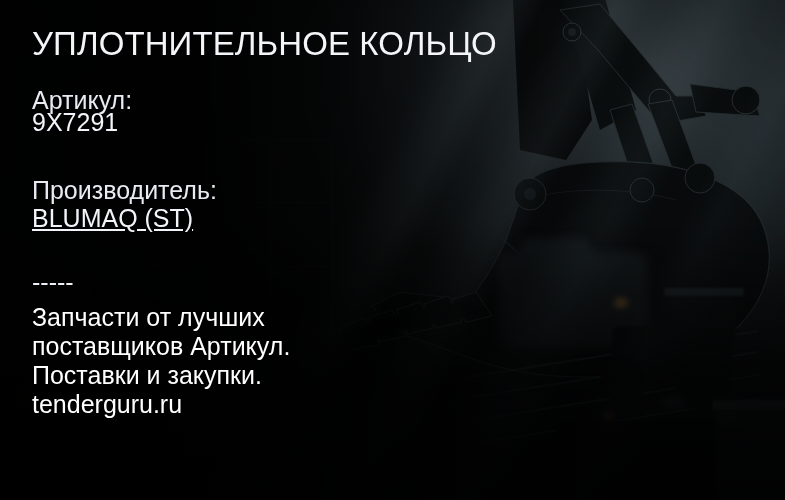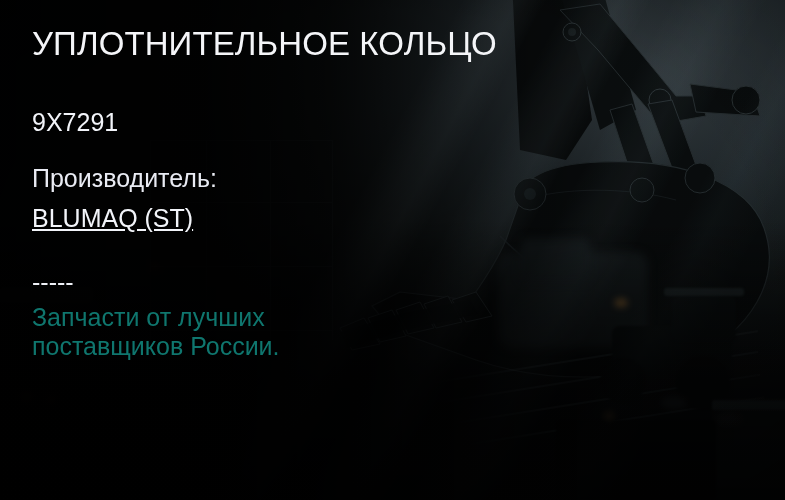--- a/index.html
+++ b/index.html
@@ -123,40 +123,40 @@
     line-height: 29px;
     font-weight: 400;
     color: #eef0f6;
     white-space: nowrap;
   }
   .field-label { color: #e9ebf3; }
   .field-value { color: #f2f4f9; }
 
   .lbl-article { top: 86px; }
   .val-article { top: 108px; }
-  .lbl-maker  { top: 164px; }
+  .lbl-maker  { top: 176px; }
   .val-maker  { top: 204px; text-decoration: underline; }
 
   .divider {
     position: absolute;
     left: 0;
     top: 268px;
     font-size: 25px;
     line-height: 29px;
     color: #eef0f6;
     letter-spacing: 0px;
   }
 
   .promo {
     position: absolute;
     left: 0;
     top: 303px;
     font-size: 25px;
     line-height: 29px;
-    color: #0f766e;
+    color: #ffffff;
   }
   .promo div { white-space: nowrap; }
 </style>
 </head>
 <body>
 
 <div id="card">
 
   <div class="bg-layer bg-base"></div>
 
@@ -263,26 +263,29 @@
   </div>
 
   <div class="bg-layer rays"></div>
   <div class="bg-layer bottom-dark"></div>
   <div class="bg-layer scrim"></div>
 
   <div class="content">
 
     <div class="title">УПЛОТНИТЕЛЬНОЕ КОЛЬЦО</div>
 
+    <div class="field field-label lbl-article">Артикул:</div>
     <div class="field field-value val-article">9X7291</div>
 
     <div class="field field-label lbl-maker">Производитель:</div>
     <div class="field field-value val-maker">BLUMAQ (ST)</div>
 
     <div class="divider">-----</div>
 
     <div class="promo">
       <div>Запчасти от лучших</div>
-      <div>поставщиков России.</div>
+      <div>поставщиков Артикул.</div>
+      <div>Поставки и закупки.</div>
+      <div>tenderguru.ru</div>
     </div>
 
   </div>
 </div>
 
 </body></html>

